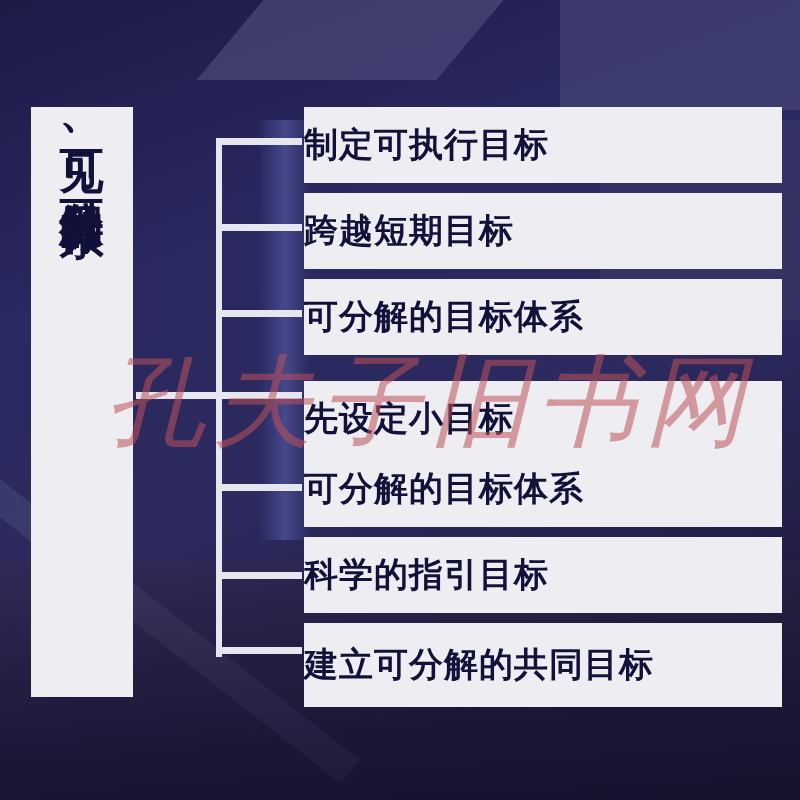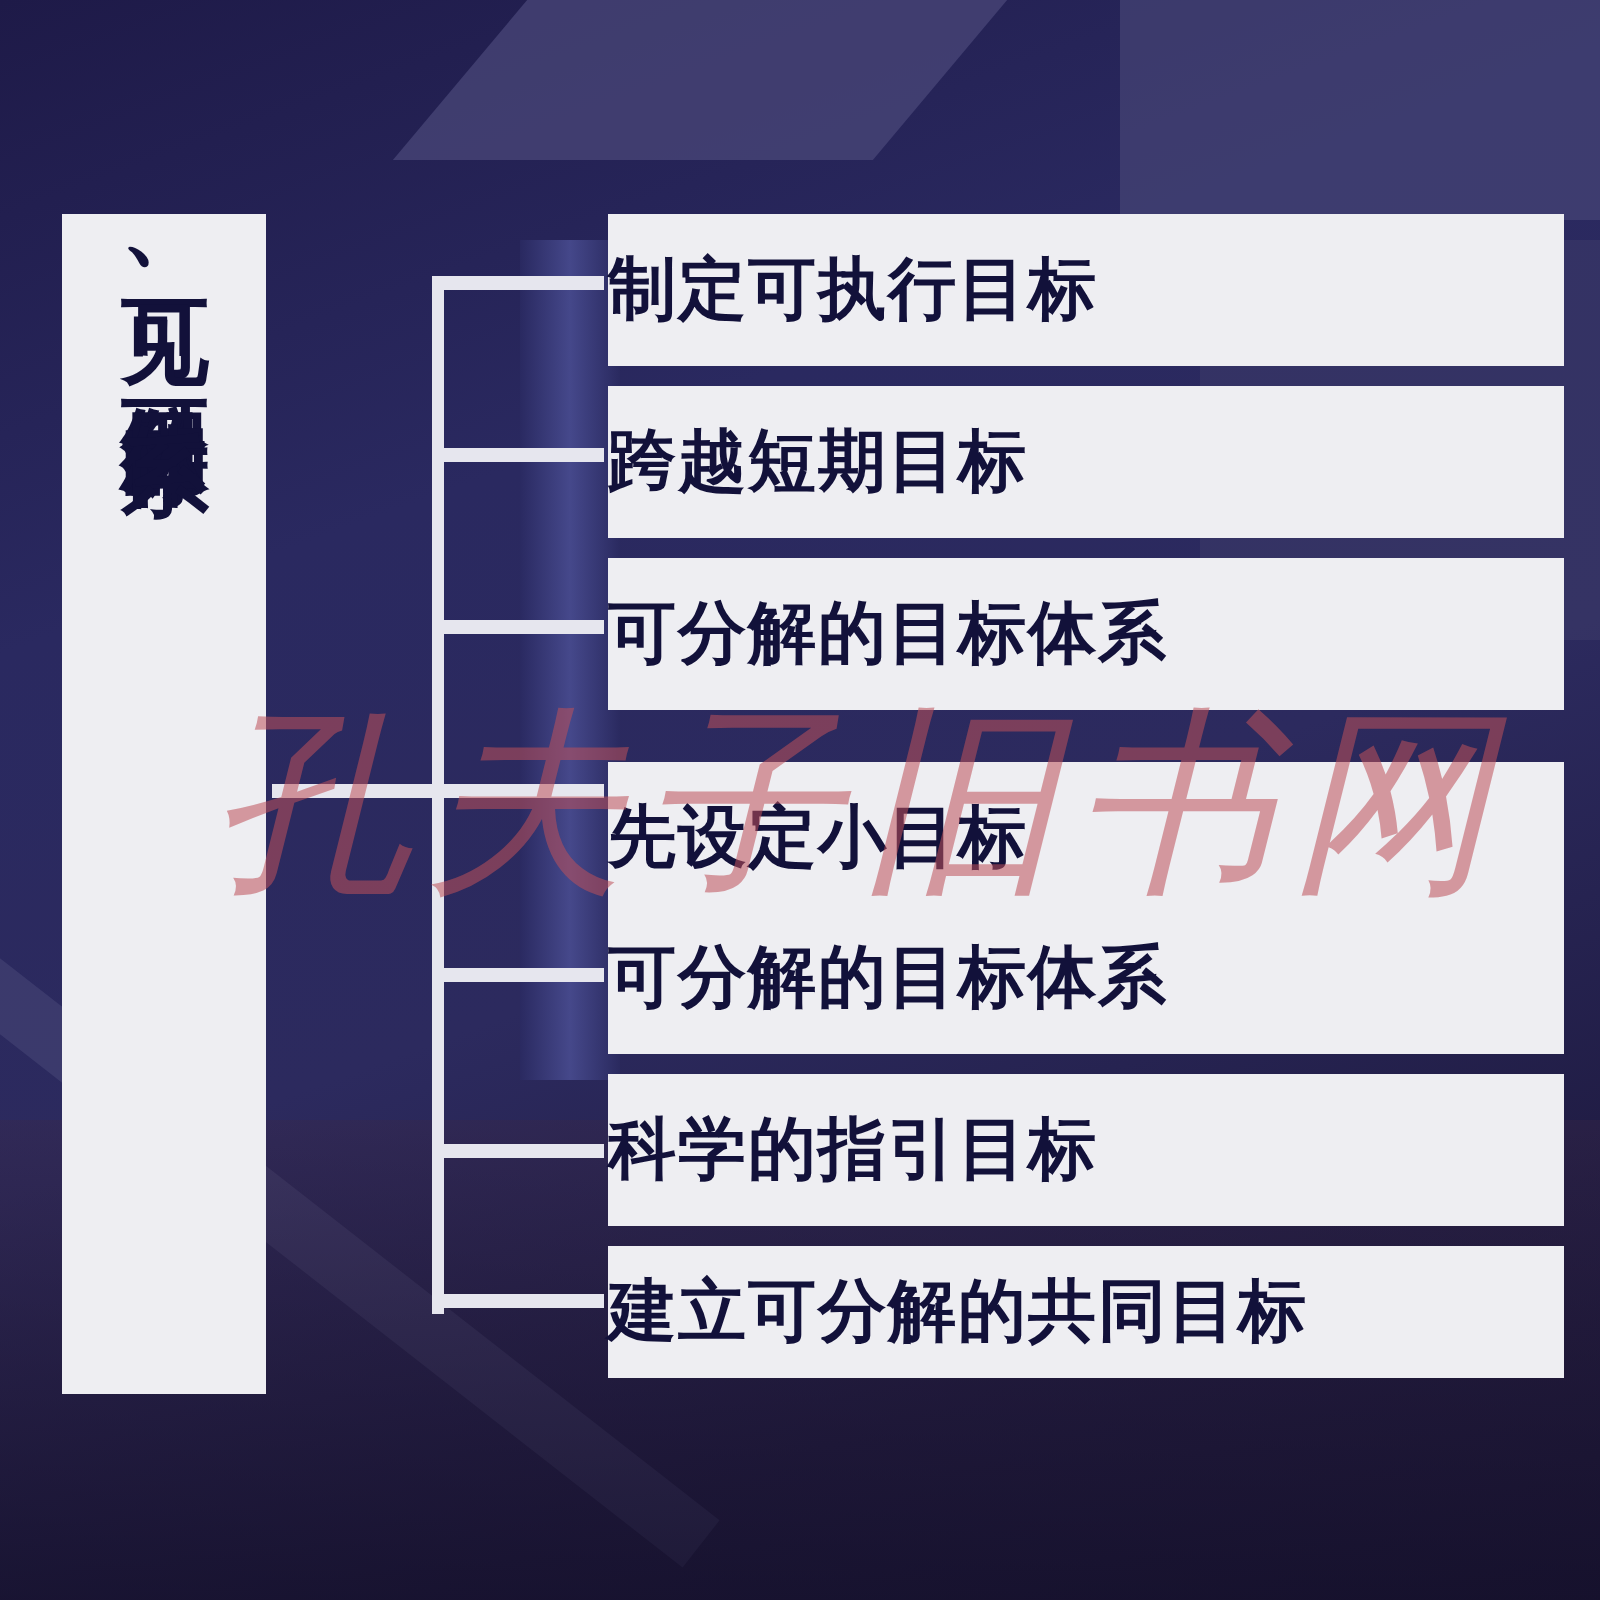--- a/index.html
+++ b/index.html
@@ -64,17 +64,17 @@
 </div>
 <div class="item-box" style="top:381px">
   <span class="item-label">先设定小目标</span>
 </div>
 <div class="item-box" style="top:451px">
   <span class="item-label">可分解的目标体系</span>
 </div>
 <div class="item-box" style="top:537px">
   <span class="item-label">科学的指引目标</span>
 </div>
-<div class="item-box" style="top:623px; height:66px">
+<div class="item-box" style="top:623px; height:84px">
   <span class="item-label">建立可分解的共同目标</span>
 </div>
 
 <div class="watermark">孔夫子旧书网</div>
 
 </body></html>

